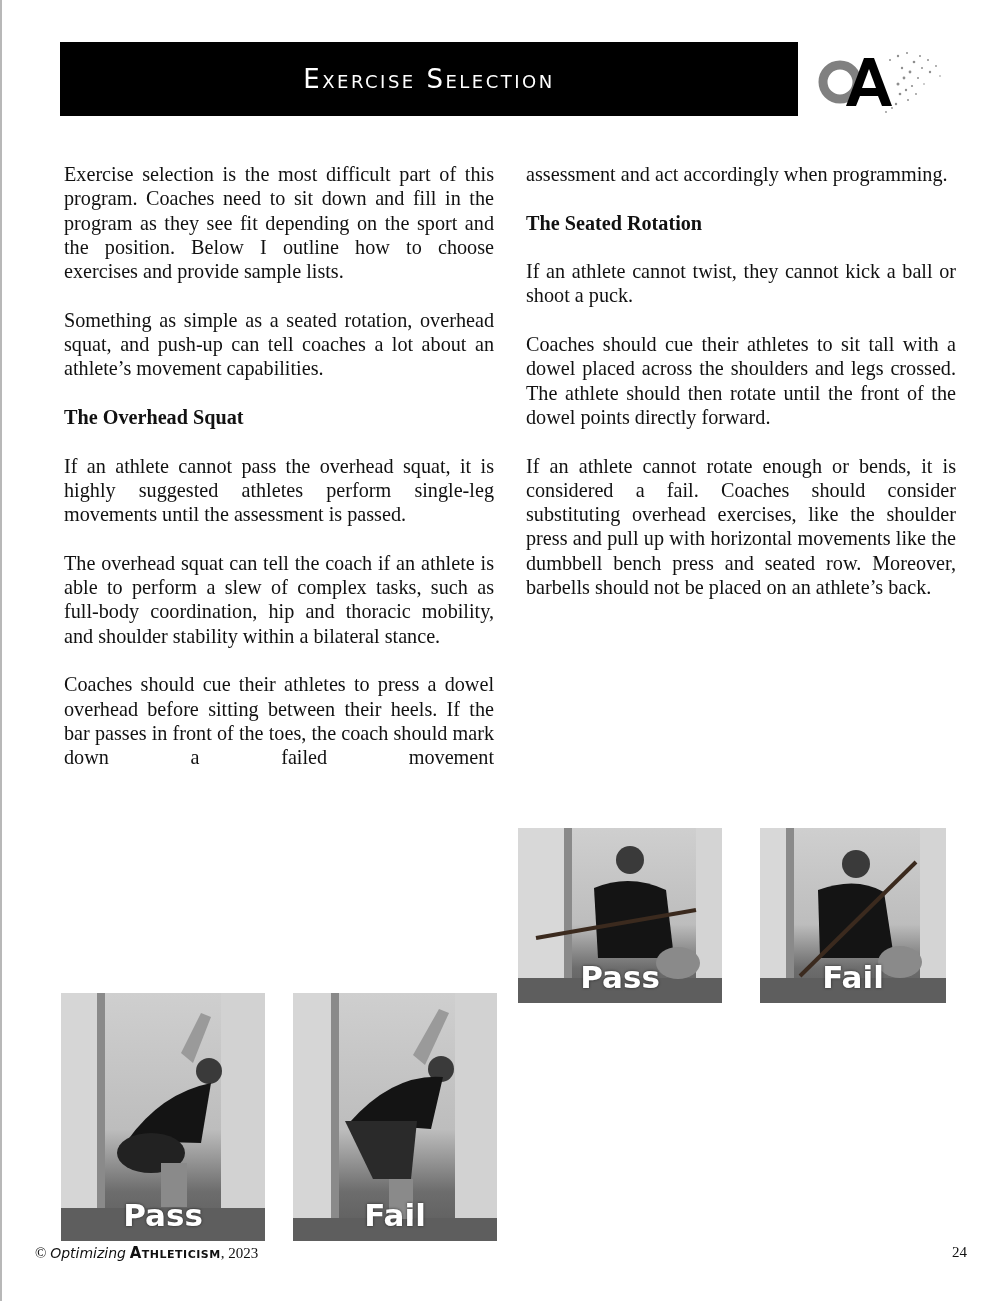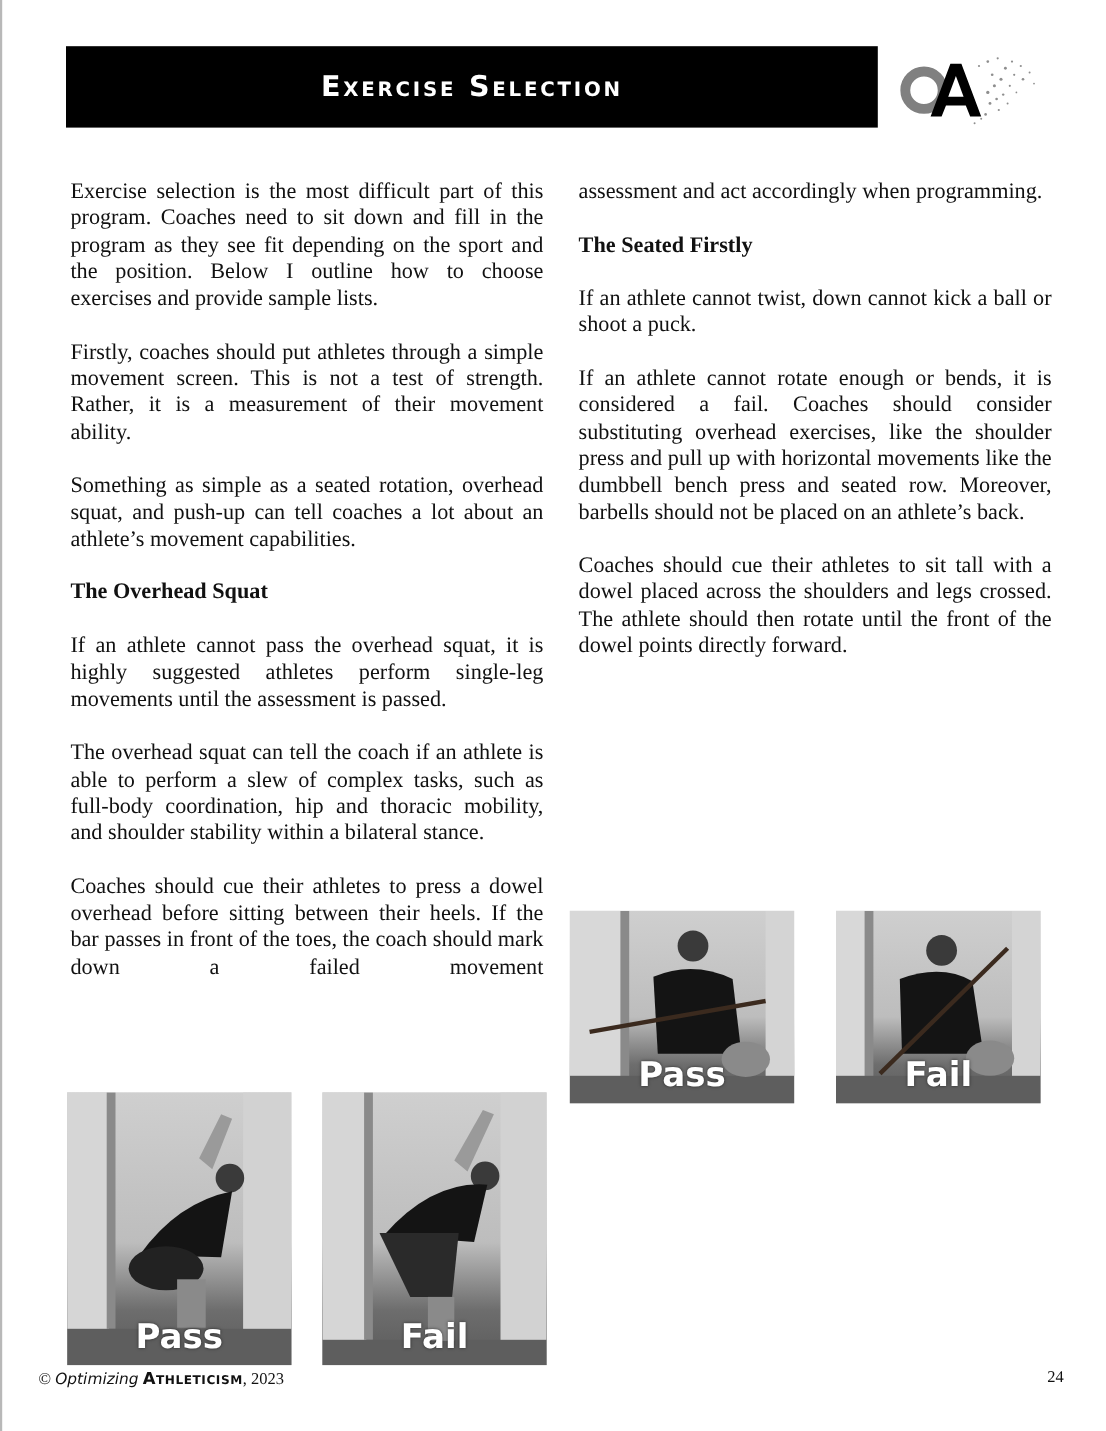--- a/index.html
+++ b/index.html
@@ -10,21 +10,21 @@
     color: #111;
   }
   .left-rule { position: absolute; left: 0; top: 0; width: 2px; height: 1301px; background: #b8b8b8; }
 
   .header-bar {
     position: absolute; left: 60px; top: 42px; width: 738px; height: 74px;
     background: #000; display: flex; align-items: center; justify-content: center;
   }
   .header-title {
     color: #fff; font-family: "DejaVu Sans", "Liberation Sans", sans-serif;
-    font-weight: bold; font-size: 26px; letter-spacing: 2.5px; font-variant: small-caps;
+    font-weight: normal; font-size: 26px; letter-spacing: 2.5px; font-variant: small-caps;
   }
 
   .logo { position: absolute; left: 812px; top: 38px; width: 140px; height: 82px; }
 
   .col { position: absolute; top: 162px; width: 430px; font-size: 20.2px; line-height: 24.3px; text-align: justify; }
   .col-left { left: 64px; }
   .col-right { left: 526px; }
   .col p { margin: 0 0 24.3px 0; }
   .col h3 { margin: 0 0 24.3px 0; font-size: 20.2px; font-weight: bold; line-height: 24.3px; }
 
@@ -85,34 +85,33 @@
         <circle cx="108" cy="18" r="1"></circle>
     </g>
     <circle cx="28" cy="44" r="17" fill="none" stroke="#808080" stroke-width="9"></circle>
     <polygon points="34,68 52,20 62,20 80,68 70,68 66,58 48,58 44,68" fill="#000"></polygon>
     <polygon points="50,50 64,50 57,31" fill="#fff"></polygon>
   </svg>
 </div>
 
 <div class="col col-left">
   <p>Exercise selection is the most difficult part of this program. Coaches need to sit down and fill in the program as they see fit depending on the sport and the position. Below I outline how to choose exercises and provide sample lists.</p>
-  <p>Firstly, coaches should put athletes through a simple movement screen. This is not a test of strength. Rather, it is a measurement of their movement ability.</p>
   <p>Something as simple as a seated rotation, overhead squat, and push-up can tell coaches a lot about an athlete’s movement capabilities.</p>
   <h3>The Overhead Squat</h3>
   <p>If an athlete cannot pass the overhead squat, it is highly suggested athletes perform single-leg movements until the assessment is passed.</p>
   <p>The overhead squat can tell the coach if an athlete is able to perform a slew of complex tasks, such as full-body coordination, hip and thoracic mobility, and shoulder stability within a bilateral stance.</p>
   <p style="text-align-last: justify;">Coaches should cue their athletes to press a dowel overhead before sitting between their heels. If the bar passes in front of the toes, the coach should mark down a failed movement</p>
 </div>
 
 <div class="col col-right">
   <p>assessment and act accordingly when programming.</p>
-  <h3>The Seated Firstly</h3>
-  <p>If an athlete cannot twist, down cannot kick a ball or shoot a puck.</p>
+  <h3>The Seated Rotation</h3>
+  <p>If an athlete cannot twist, they cannot kick a ball or shoot a puck.</p>
+  <p>Coaches should cue their athletes to sit tall with a dowel placed across the shoulders and legs crossed. The athlete should then rotate until the front of the dowel points directly forward.</p>
   <p>If an athlete cannot rotate enough or bends, it is considered a fail. Coaches should consider substituting overhead exercises, like the shoulder press and pull up with horizontal movements like the dumbbell bench press and seated row. Moreover, barbells should not be placed on an athlete’s back.</p>
-  <p>Coaches should cue their athletes to sit tall with a dowel placed across the shoulders and legs crossed. The athlete should then rotate until the front of the dowel points directly forward.</p>
 </div>
 
 <div class="photo" style="left:518px; top:828px; width:204px; height:175px;">
   <svg viewBox="0 0 204 175" preserveAspectRatio="none">
     <rect x="0" y="0" width="48" height="175" fill="#d8d8d8"></rect>
     <rect x="46" y="0" width="8" height="160" fill="#8a8a8a"></rect>
     <rect x="178" y="0" width="26" height="175" fill="#d4d4d4"></rect>
     <rect x="0" y="150" width="204" height="25" fill="#5e5e5e"></rect>
     <circle cx="112" cy="32" r="14" fill="#3a3a3a"></circle>
     <path d="M76 60 Q112 45 148 62 L156 130 L80 130 Z" fill="#141414"></path>

